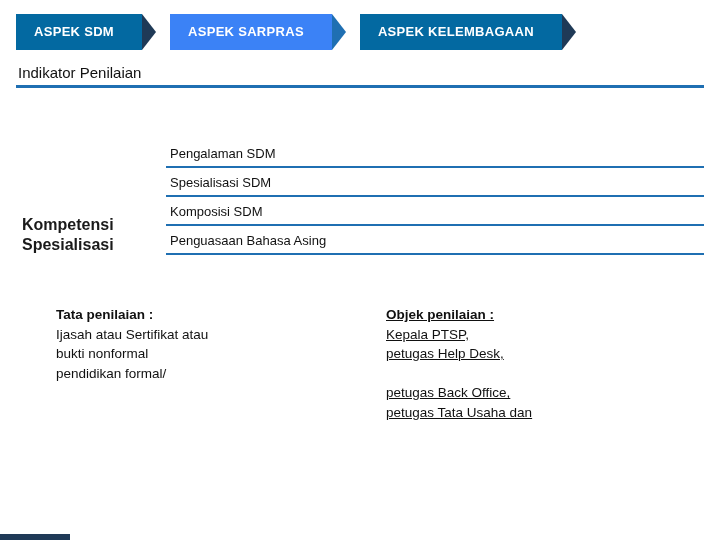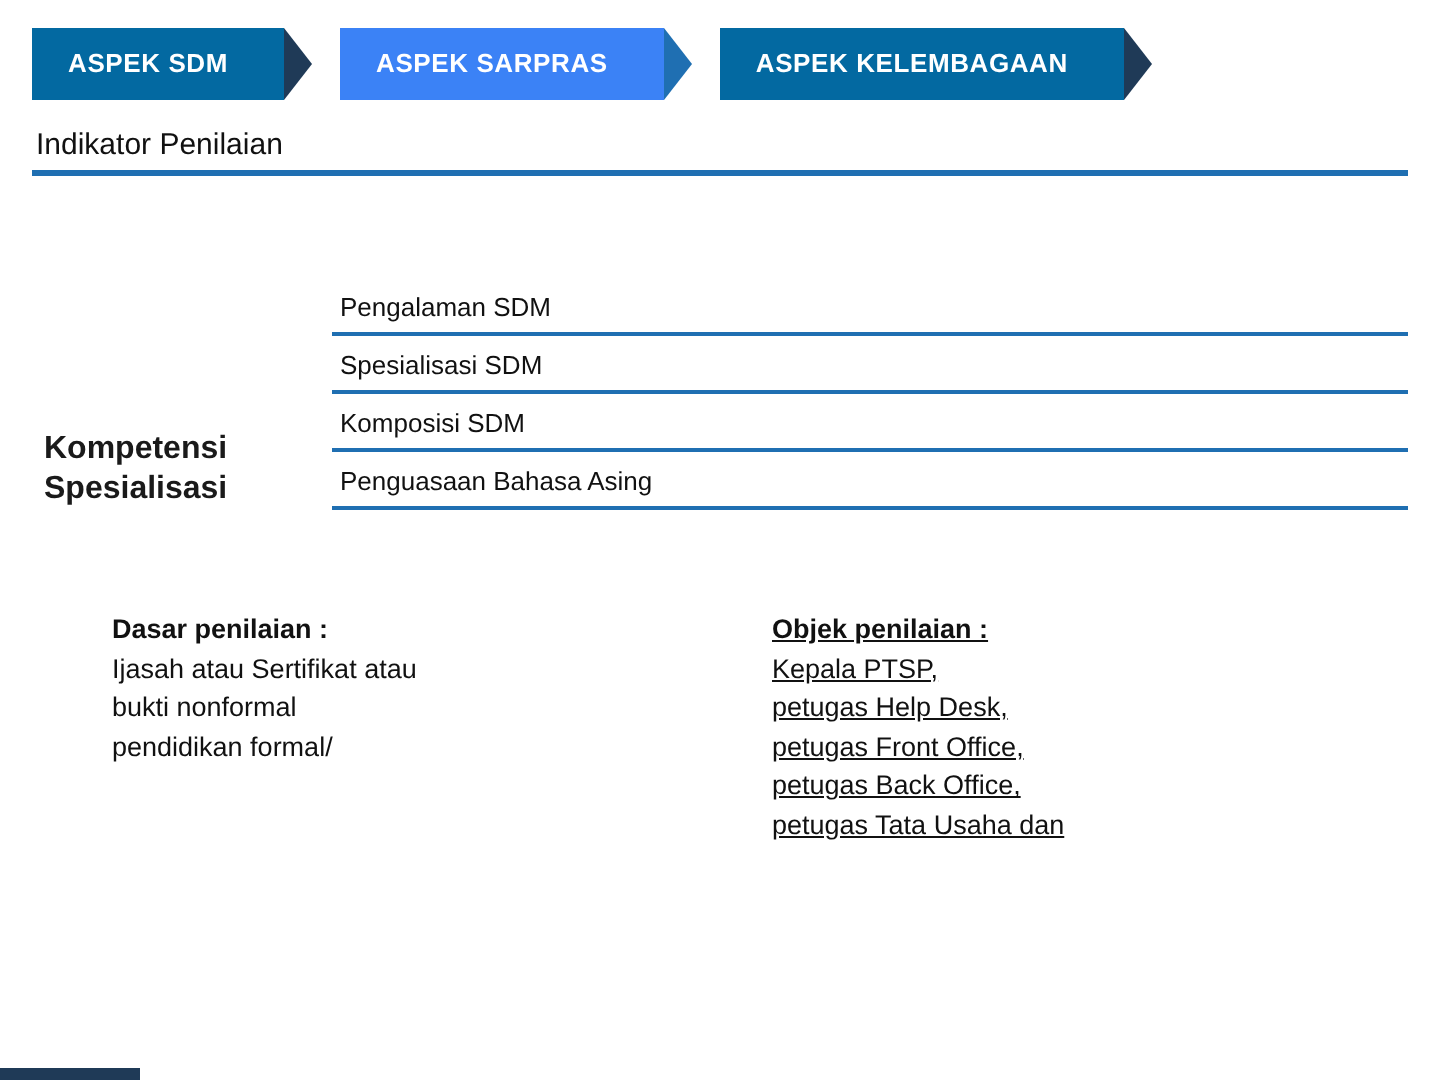--- a/index.html
+++ b/index.html
@@ -133,28 +133,28 @@
   <div class="criteria">
     <div class="item">Pengalaman SDM</div>
     <div class="item">Spesialisasi SDM</div>
     <div class="item">Komposisi SDM</div>
     <div class="item">Penguasaan Bahasa Asing</div>
   </div>
 </div>
 
 <div class="lower">
   <div class="col left-col">
-    <b>Dasar penilaian :</b><br>
+    <b>Tata penilaian :</b><br>
     <span>Ijasah atau Sertifikat atau</span><br>
     <span>bukti nonformal</span><br>
     <span>pendidikan formal/</span><br>
   </div>
   <div class="col right-col">
     <b>Objek penilaian :</b><br>
     <span>Kepala  PTSP,</span><br>
     <span>petugas  Help Desk,</span><br>
-    <span>petugas  Front Office,</span><br>
+    <br>
     <span>petugas  Back Office,</span><br>
     <span>petugas Tata Usaha dan</span><br>
   </div>
 </div>
 
 <div class="footer-accent"></div>
 
 </body></html>

